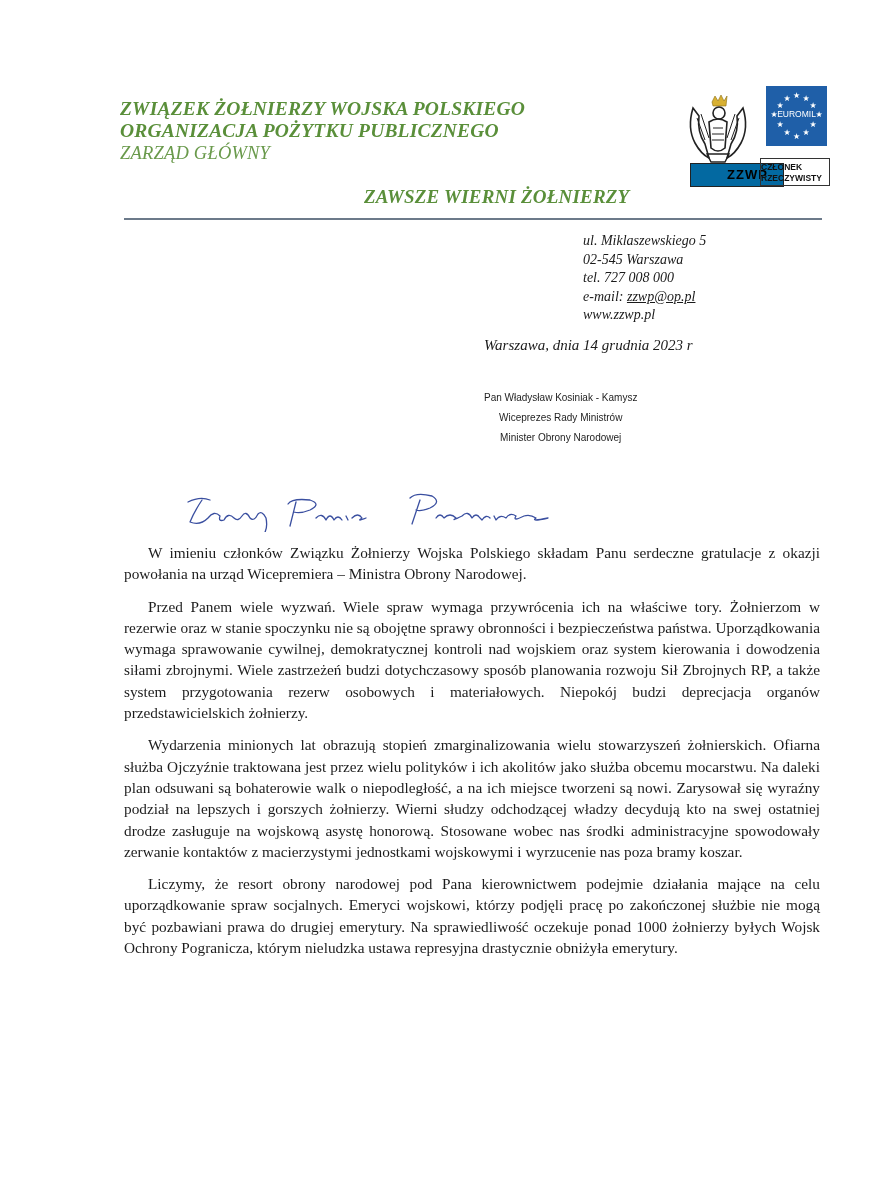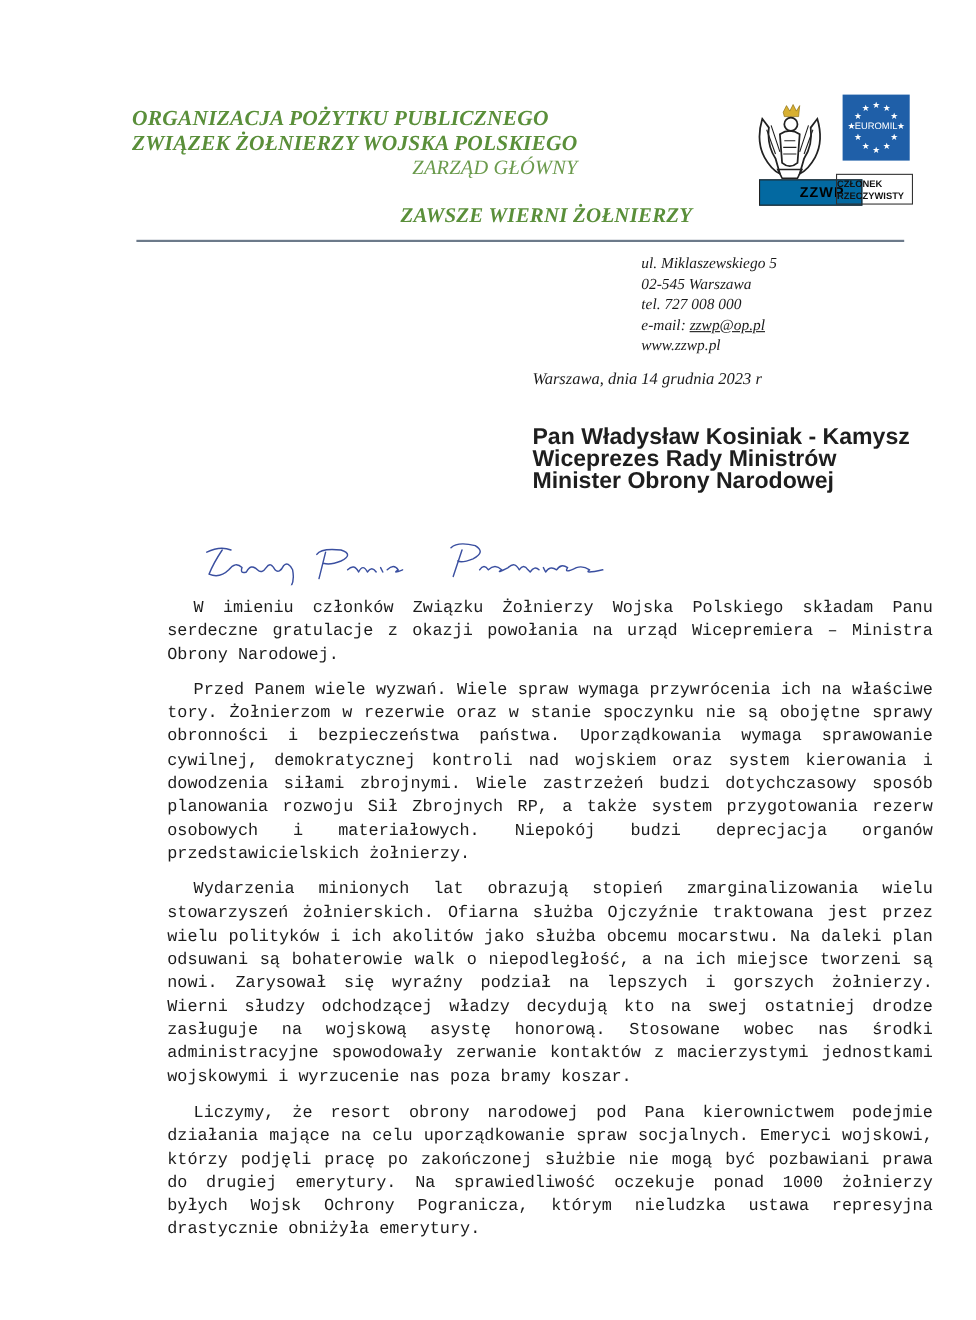--- a/index.html
+++ b/index.html
@@ -1,58 +1,58 @@
 <!DOCTYPE html>
 <html><head>
   <meta charset="utf-8">
   <style>
     html, body { margin: 0; padding: 0; background: #ffffff; }
     body { width: 887px; height: 1200px; position: relative; overflow: hidden; }
     .page { position: absolute; left: 0; top: 0; width: 887px; height: 1200px; background: #fff; }
 
     .org { position: absolute; left: 120px; top: 98px; font-family: "Liberation Serif", serif;
       font-style: italic; font-weight: bold; color: #5a8f3a; font-size: 19.5px; line-height: 22px; letter-spacing: 0.2px; }
-    .org .l3 { font-weight: normal; color: #6a9a4c; font-size: 18.5px; text-align: right; }
+    .org .l3 { font-weight: normal; color: #6a9a4c; font-size: 18.5px; }
     .motto { position: absolute; left: 364px; top: 186px; font-family: "Liberation Serif", serif;
       font-style: italic; font-weight: bold; color: #5a8f3a; font-size: 19px; letter-spacing: 0.2px; }
     .rule { position: absolute; left: 124px; top: 218px; width: 698px; height: 2px; background: #6c7a8a; }
 
     .logo-eagle { position: absolute; left: 685px; top: 88px; width: 66px; height: 100px; }
     .zzwp-box { position: absolute; left: 690px; top: 163px; width: 56px; height: 22px; border: 1.5px solid #222;
       font-family: "Liberation Sans", sans-serif; font-weight: bold; font-size: 13px; line-height: 22px; letter-spacing: 1px; background:#0369a1;padding-left:36px; }
     .euromil { position: absolute; left: 766px; top: 86px; width: 61px; height: 60px; background: #1f5fa8; }
     .euromil-label { position: absolute; left: 0; width: 100%; top: 23px; text-align: center; color: #fff;
       font-family: "Liberation Sans", sans-serif; font-size: 8.5px; }
     .member-box { position: absolute; left: 760px; top: 158px; width: 70px; height: 28px; border: 1.5px solid #333;
       font-family: "Liberation Sans", sans-serif; font-weight: bold; font-size: 8.5px; text-align: left; line-height: 11px; padding-top: 3px; box-sizing: border-box; color:#111; }
 
     .address { position: absolute; left: 583px; top: 232px; font-family: "Liberation Serif", serif; font-style: italic;
       font-size: 14px; line-height: 18.5px; color: #1a1a1a; }
     .address .email-link { text-decoration: underline; }
     .date { position: absolute; left: 484px; top: 337px; font-family: "Liberation Serif", serif; font-style: italic;
       font-size: 15px; color: #1a1a1a; }
 
-    .recipient { position: absolute; left: 484px; top: 388px; font-family: "Liberation Sans", sans-serif; font-weight: bold;
-      font-size: 21px; color: #1e1e1e; line-height: 20px; }
+    .recipient { position: absolute; left: 484px; top: 388px; font-family: "Liberation Sans", sans-serif; font-weight: normal;
+      font-size: 10px; color: #1e1e1e; line-height: 20px; text-align: center; }
     .recipient .role { margin-top: 0; }
 
     .salutation { position: absolute; left: 180px; top: 488px; width: 400px; height: 44px; }
 
-    .body-text { position: absolute; left: 124px; top: 542px; width: 696px; font-family: Liberation Mono, monospace;
-      font-size: 15.3px; line-height: 21.3px; color: #1c1c1c; text-align: justify; margin-left: 28px; }
+    .body-text { position: absolute; left: 124px; top: 542px; width: 696px; font-family: Liberation Serif, serif;
+      font-size: 15.3px; line-height: 21.3px; color: #1c1c1c; text-align: justify; }
     .body-text p { margin: 0 0 11px 0; text-indent: 24px; }
   </style>
 </head>
 <body>
 
 <div class="page">
 
   <div class="org">
+    <div>ZWIĄZEK ŻOŁNIERZY WOJSKA POLSKIEGO</div>
     <div>ORGANIZACJA POŻYTKU PUBLICZNEGO</div>
-    <div>ZWIĄZEK ŻOŁNIERZY WOJSKA POLSKIEGO</div>
     <div class="l3">ZARZĄD GŁÓWNY</div>
   </div>
 
   <div class="motto">ZAWSZE WIERNI ŻOŁNIERZY</div>
   <div class="rule"></div>
 
   <svg class="logo-eagle" viewBox="0 0 66 100">
     <path d="M8 20 Q2 40 10 55 Q16 66 24 70 L20 56 Q12 44 14 28 Z" fill="none" stroke="#222" stroke-width="1.6"></path>
     <path d="M58 20 Q64 40 56 55 Q50 66 42 70 L46 56 Q54 44 52 28 Z" fill="none" stroke="#222" stroke-width="1.6"></path>
     <path d="M12 30 L20 52 M16 26 L24 50 M54 30 L46 52 M50 26 L42 50" stroke="#222" stroke-width="1"></path>

